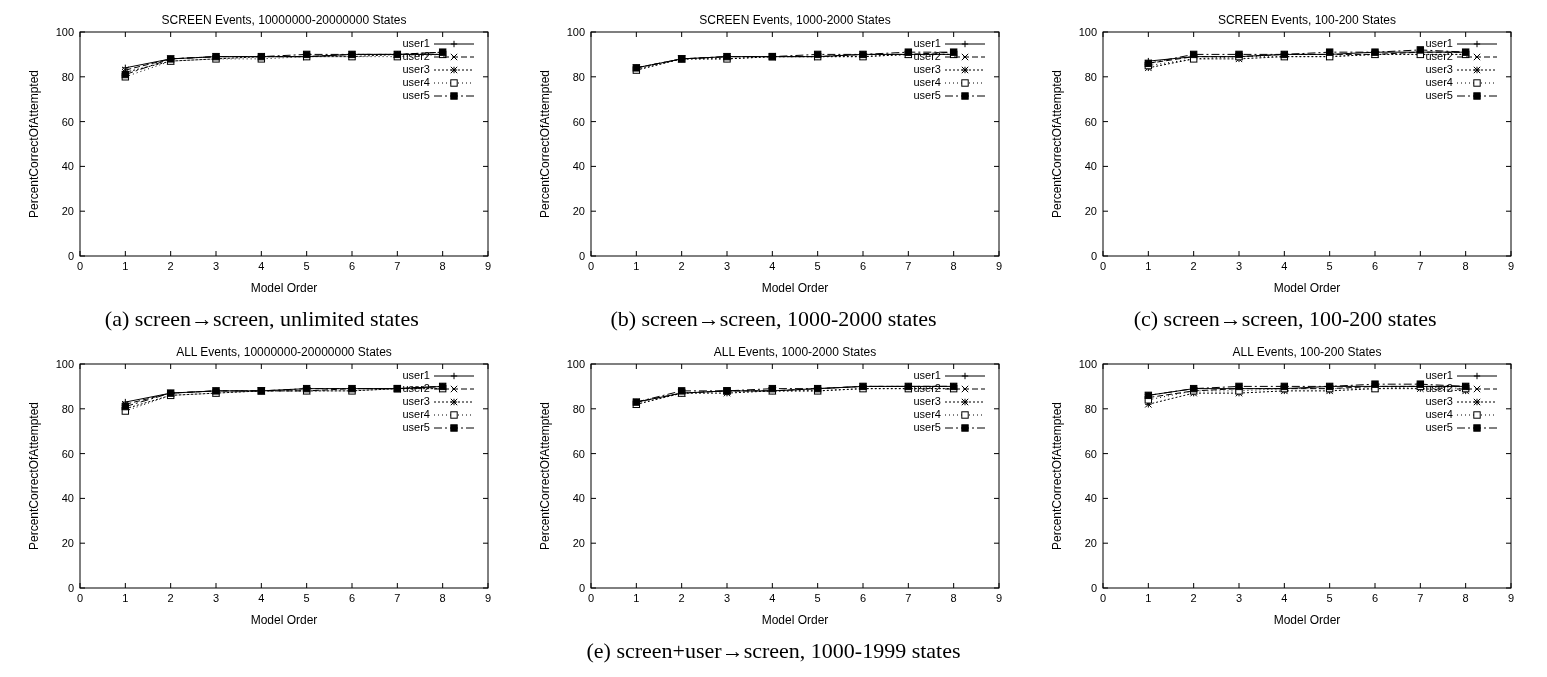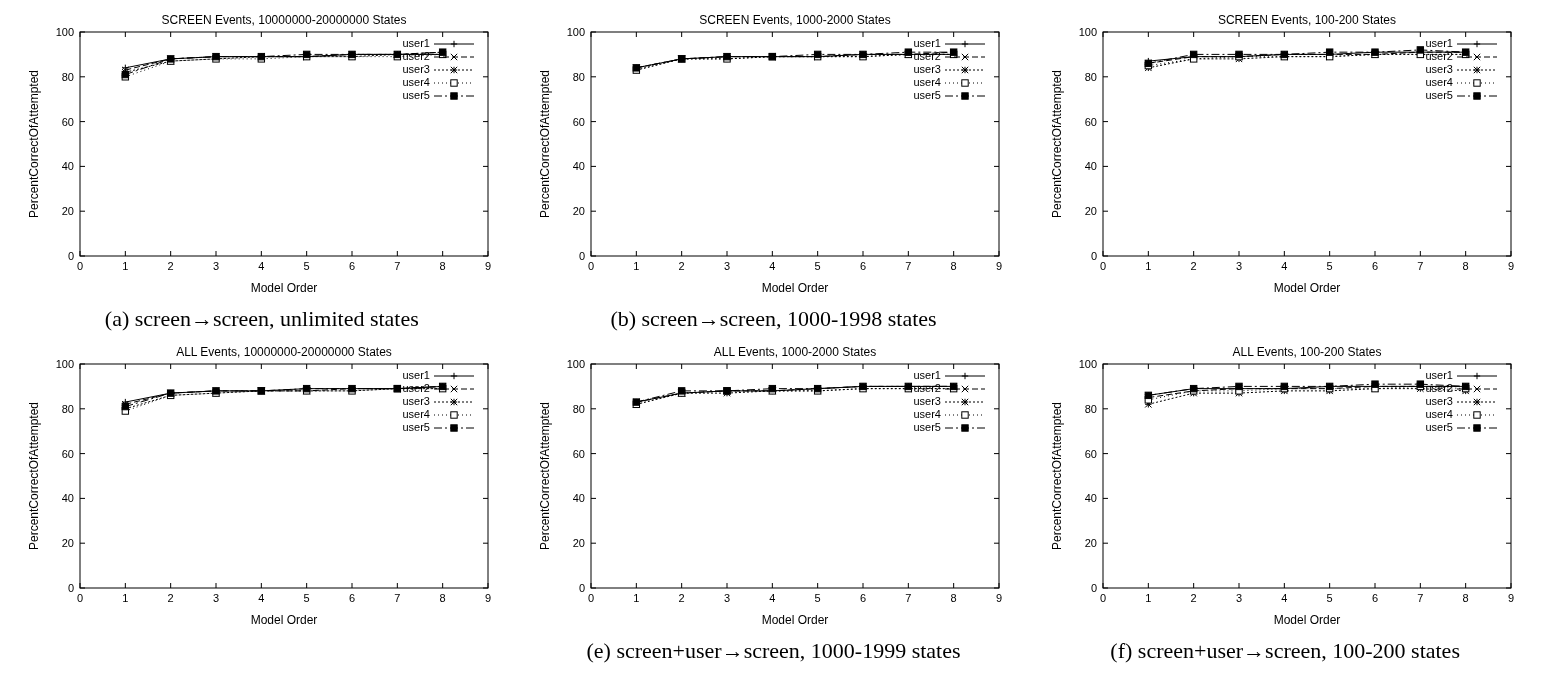--- a/index.html
+++ b/index.html
@@ -277,21 +277,21 @@
         <text class="legend-label" x="408" y="63" text-anchor="end">user3</text>
         <line x1="412" y1="60" x2="452" y2="60" stroke="#000" stroke-dasharray="2 2"></line>
         <path d="M428.8,60 L435.2,60 M432,56.8 L432,63.2 M428.8,56.8 L435.2,63.2 M428.8,63.2 L435.2,56.8" stroke="#000" stroke-width="1" fill="none"></path>
         <text class="legend-label" x="408" y="76" text-anchor="end">user4</text>
         <line x1="412" y1="73" x2="452" y2="73" stroke="#000" stroke-dasharray="1 3"></line>
         <rect x="428.8" y="69.8" width="6.4" height="6.4" fill="#fff" stroke="#000" stroke-width="1"></rect>
         <text class="legend-label" x="408" y="89" text-anchor="end">user5</text>
         <line x1="412" y1="86" x2="452" y2="86" stroke="#000" stroke-dasharray="8 3 2 3"></line>
         <rect x="428.8" y="82.8" width="6.4" height="6.4" fill="#000" stroke="#000" stroke-width="1"></rect>
       </svg>
-      <div class="caption">(b) screen→screen, 1000-1998 states</div>
+      <div class="caption">(b) screen→screen, 1000-2000 states</div>
     </div>
     <div class="cell">
       <svg width="480" height="290">
         <text class="chart-title" x="262" y="14">SCREEN Events, 100-200 States</text>
         <rect class="plot-border" x="58" y="22" width="408" height="224"></rect>
         <line x1="58" y1="246" x2="58" y2="241" stroke="#000"></line>
         <line x1="58" y1="22" x2="58" y2="27" stroke="#000"></line>
         <text class="tick-label" x="58" y="260" text-anchor="middle">0</text>
         <line x1="103.33333333333333" y1="246" x2="103.33333333333333" y2="241" stroke="#000"></line>
         <line x1="103.33333333333333" y1="22" x2="103.33333333333333" y2="27" stroke="#000"></line>
@@ -394,20 +394,21 @@
         <text class="legend-label" x="408" y="63" text-anchor="end">user3</text>
         <line x1="412" y1="60" x2="452" y2="60" stroke="#000" stroke-dasharray="2 2"></line>
         <path d="M428.8,60 L435.2,60 M432,56.8 L432,63.2 M428.8,56.8 L435.2,63.2 M428.8,63.2 L435.2,56.8" stroke="#000" stroke-width="1" fill="none"></path>
         <text class="legend-label" x="408" y="76" text-anchor="end">user4</text>
         <line x1="412" y1="73" x2="452" y2="73" stroke="#000" stroke-dasharray="1 3"></line>
         <rect x="428.8" y="69.8" width="6.4" height="6.4" fill="#fff" stroke="#000" stroke-width="1"></rect>
         <text class="legend-label" x="408" y="89" text-anchor="end">user5</text>
         <line x1="412" y1="86" x2="452" y2="86" stroke="#000" stroke-dasharray="8 3 2 3"></line>
         <rect x="428.8" y="82.8" width="6.4" height="6.4" fill="#000" stroke="#000" stroke-width="1"></rect>
       </svg>
+      <div class="caption">(c) screen→screen, 100-200 states</div>
     </div>
     <div class="cell">
       <svg width="480" height="290">
         <text class="chart-title" x="262" y="14">ALL Events, 10000000-20000000 States</text>
         <rect class="plot-border" x="58" y="22" width="408" height="224"></rect>
         <line x1="58" y1="246" x2="58" y2="241" stroke="#000"></line>
         <line x1="58" y1="22" x2="58" y2="27" stroke="#000"></line>
         <text class="tick-label" x="58" y="260" text-anchor="middle">0</text>
         <line x1="103.33333333333333" y1="246" x2="103.33333333333333" y2="241" stroke="#000"></line>
         <line x1="103.33333333333333" y1="22" x2="103.33333333333333" y2="27" stroke="#000"></line>
@@ -743,15 +744,14 @@
         <text class="legend-label" x="408" y="63" text-anchor="end">user3</text>
         <line x1="412" y1="60" x2="452" y2="60" stroke="#000" stroke-dasharray="2 2"></line>
         <path d="M428.8,60 L435.2,60 M432,56.8 L432,63.2 M428.8,56.8 L435.2,63.2 M428.8,63.2 L435.2,56.8" stroke="#000" stroke-width="1" fill="none"></path>
         <text class="legend-label" x="408" y="76" text-anchor="end">user4</text>
         <line x1="412" y1="73" x2="452" y2="73" stroke="#000" stroke-dasharray="1 3"></line>
         <rect x="428.8" y="69.8" width="6.4" height="6.4" fill="#fff" stroke="#000" stroke-width="1"></rect>
         <text class="legend-label" x="408" y="89" text-anchor="end">user5</text>
         <line x1="412" y1="86" x2="452" y2="86" stroke="#000" stroke-dasharray="8 3 2 3"></line>
         <rect x="428.8" y="82.8" width="6.4" height="6.4" fill="#000" stroke="#000" stroke-width="1"></rect>
       </svg>
-      <div class="caption">(f) screen+user→screen, 100-200 states</div>
     </div>
   </div>
 
 </body></html>

